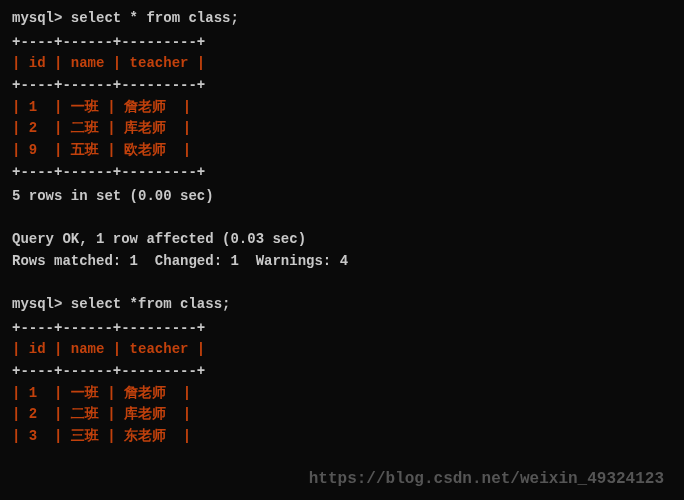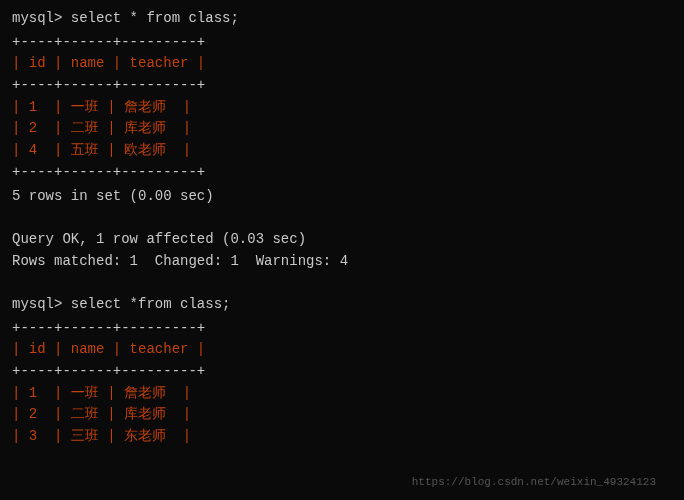--- a/index.html
+++ b/index.html
@@ -1,18 +1,19 @@
 <!DOCTYPE html>
 <html><head>
   <meta charset="utf-8">
   <style>
     * {
       margin: 0;
       padding: 0;
       box-sizing: border-box;
+      font-weight: bold;
     }
 
     body {
       background-color: #0a0a0a;
       color: #c8c8c8;
       font-family: 'Courier New', Courier, monospace;
       font-size: 14px;
       width: 684px;
       height: 500px;
       overflow: hidden;
@@ -44,40 +45,40 @@
 
     .table-row {
       white-space: pre;
       color: #c2410c;
       line-height: 1.55;
     }
 
     .watermark {
       position: absolute;
       bottom: 4px;
-      right: 16px;
-      font-size: 11px;
+      right: 8px;
+      font-size: 16px;
       color: #555;
       margin-top: 40px;
     }
   </style>
 </head>
 <body>
 
 <div class="terminal">
 
   <div class="line">mysql&gt; select * from class;</div>
 
   <div class="table-container">
     <div class="table-border">+----+------+---------+</div>
     <div class="table-row">| id | name | teacher |</div>
     <div class="table-border">+----+------+---------+</div>
     <div class="table-row">| 1  | 一班 | 詹老师  |</div>
     <div class="table-row">| 2  | 二班 | 库老师  |</div>
-    <div class="table-row">| 4  | 五班 | 欧老师  |</div>
+    <div class="table-row">| 9  | 五班 | 欧老师  |</div>
     <div class="table-border">+----+------+---------+</div>
   </div>
 
   <div class="line">5 rows in set (0.00 sec)</div>
 
   <div class="line">&nbsp;</div>
 
   <div class="line">Query OK, 1 row affected (0.03 sec)</div>
   <div class="line">Rows matched: 1  Changed: 1  Warnings: 4</div>
 

